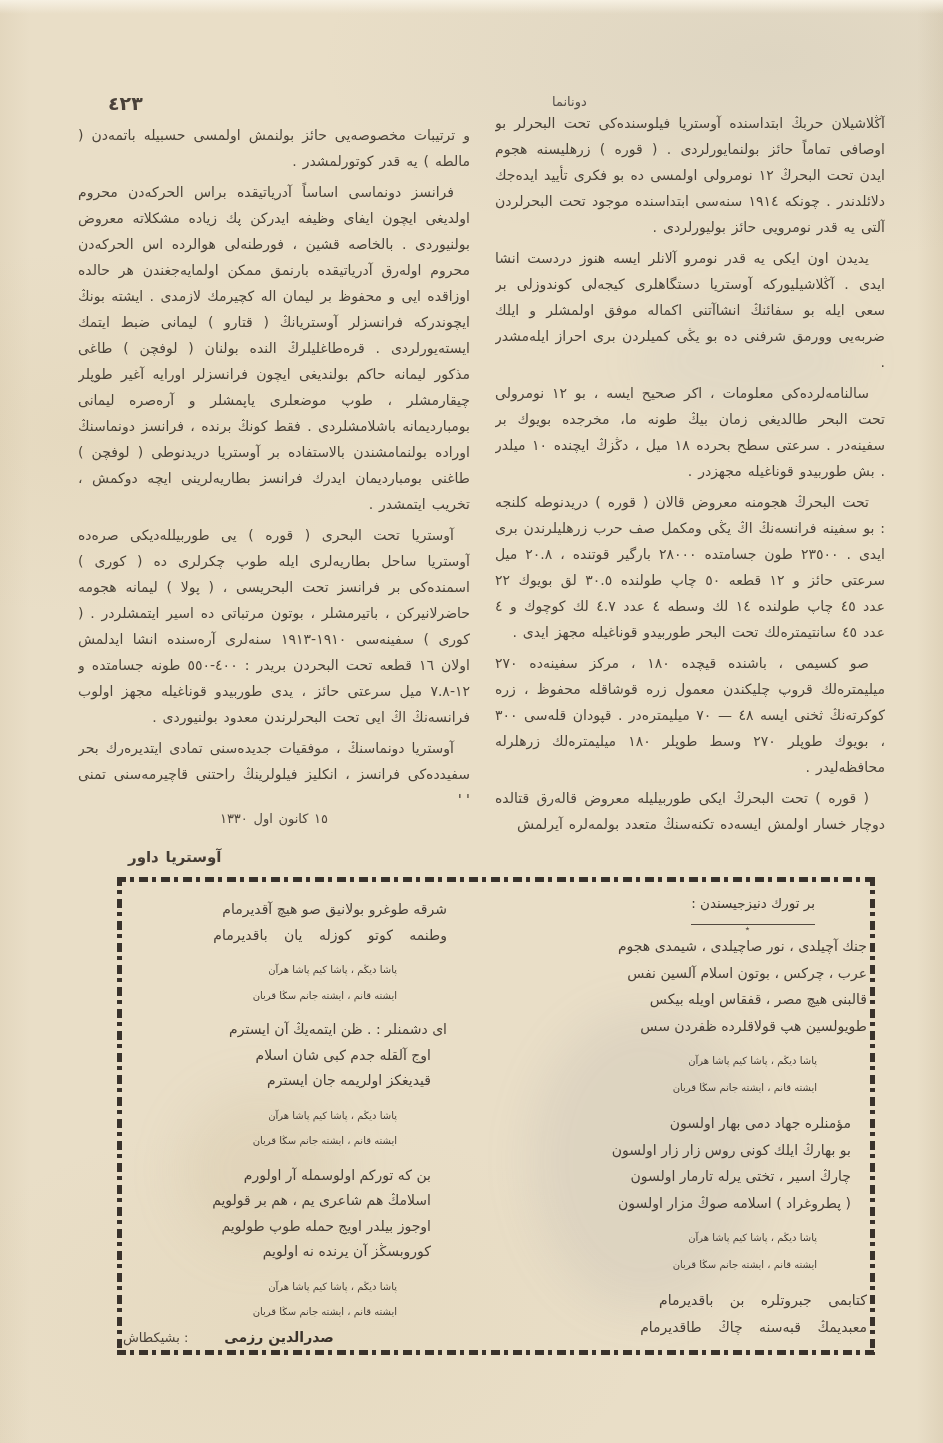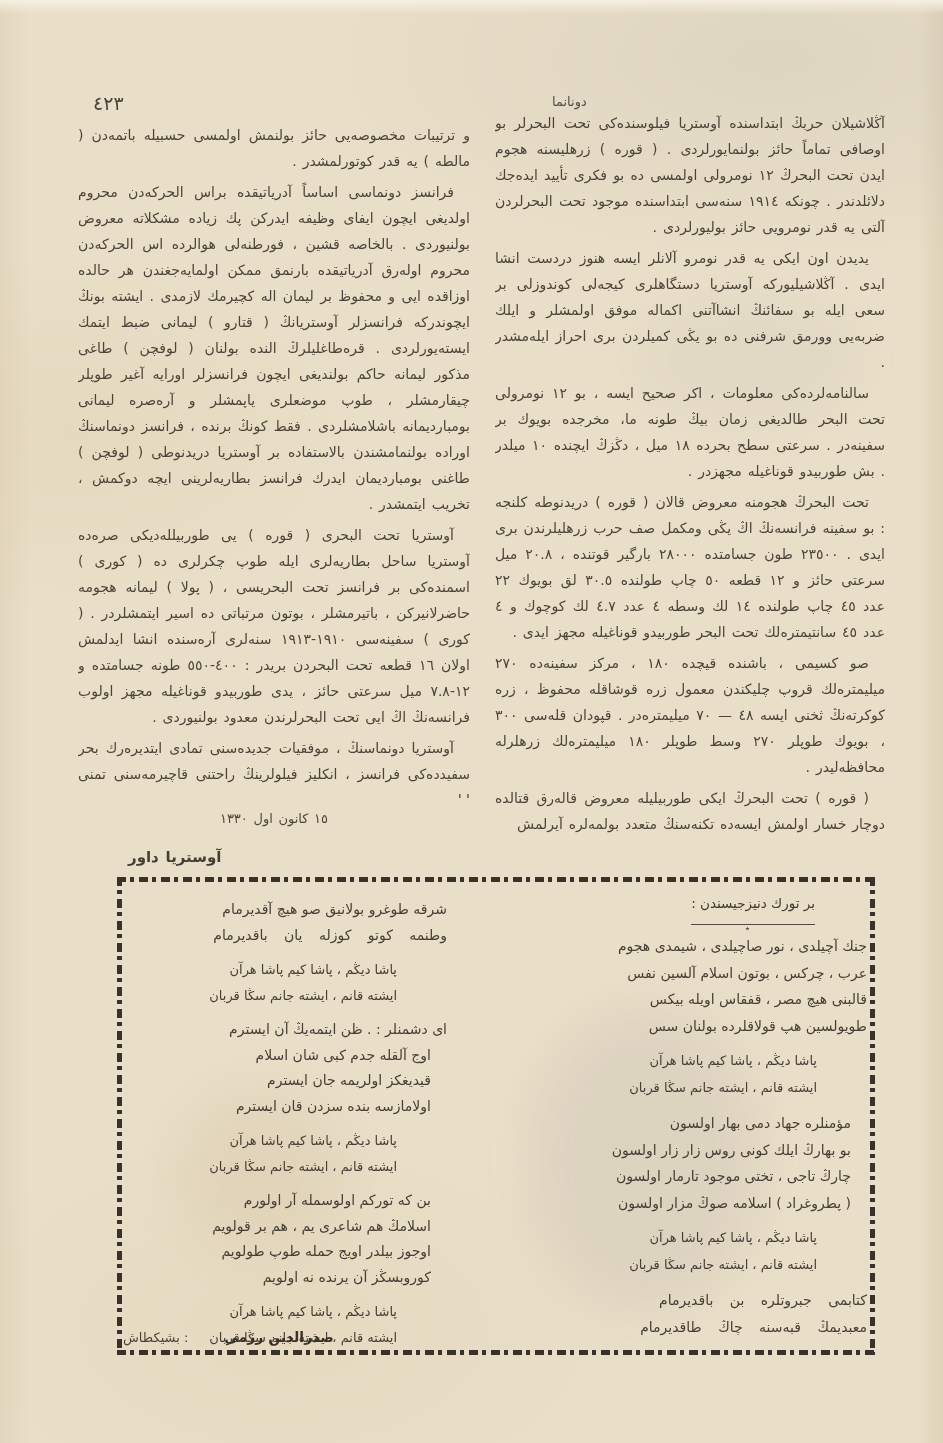--- a/index.html
+++ b/index.html
@@ -22,22 +22,22 @@
       linear-gradient(270deg, rgba(170,150,115,0.16), rgba(170,150,115,0) 26px),
       #e9dec7;
   }
   
   .stain{position:absolute;border-radius:50%;pointer-events:none;}
   .stain.s1{left:530px;top:1010px;width:230px;height:300px;background:rgba(140,142,148,0.12);filter:blur(22px);}
   .stain.s2{left:180px;top:1090px;width:160px;height:160px;background:rgba(185,165,120,0.14);filter:blur(24px);}
   .stain.s3{left:640px;top:300px;width:220px;height:120px;background:rgba(150,160,175,0.08);filter:blur(20px);}
 
   .page-number{
-    position:absolute;left:93px;top:92px;
-    font-size:19px;font-weight:normal;color:#4a423a;letter-spacing:2px;
+    position:absolute;left:108px;top:92px;
+    font-size:19px;font-weight:bold;color:#4a423a;letter-spacing:2px;
     direction:ltr;
   }
   .running-header{
     position:absolute;left:552px;top:94px;
     font-size:13px;color:#56504a;
   }
 
   
   .col{
     position:absolute;
@@ -91,21 +91,21 @@
   .poem-col{
     position:absolute;
     font-size:14px;color:rgba(58,50,42,0.93);
     letter-spacing:0.2px;
   }
   .poem-col-right{right:8px;top:56px;width:318px;}
   .poem-col-left{left:12px;top:20px;width:318px;}
   .poem-line{line-height:26.5px;white-space:nowrap;overflow:hidden;}
   .poem-col-left .poem-line{line-height:25.5px;}
   .poem-line.indent{margin-right:16px;}
-  .poem-line.refrain{margin-right:50px;font-size:13px;}
+  .poem-line.refrain{margin-right:50px;font-size:10px;}
   .poem-line.gap{margin-top:9px;}
   .poem-line.spread{word-spacing:12px;}
 
   .poem-footer{
     position:absolute;left:6px;bottom:10px;
     display:flex;flex-direction:row;direction:ltr;
     gap:24px;align-items:baseline;
   }
   .poem-location{font-size:13px;color:rgba(58,50,42,0.9);}
   .poem-author{font-size:14px;font-weight:bold;color:rgba(50,42,35,0.95);margin-left:12px;}
@@ -148,42 +148,41 @@
     <div class="bedge left"></div>
     <div class="bedge right"></div>
 
     <div class="poem-title">بر تورك دنيزجيسندن :</div>
     <div class="poem-ornament">٭</div>
 
     <div class="poem-col poem-col-right">
         <div class="poem-line verse">جنك آچيلدى ، نور صاچيلدى ، شيمدى هجوم</div>
         <div class="poem-line verse">عرب ، چركس ، بوتون اسلام آلسين نفس</div>
         <div class="poem-line verse">قالبنى هيچ مصر ، قفقاس اويله بيكس</div>
-        <div class="poem-line verse">طويولسين هپ قولاقلرده بولنان سس</div>
+        <div class="poem-line verse">طويولسين هپ قولاقلرده ظفردن سس</div>
         <div class="poem-line refrain gap">پاشا ديڭم ، پاشا كيم پاشا هرآن</div>
         <div class="poem-line refrain">ايشته قانم ، ايشته جانم سڭا قربان</div>
         <div class="poem-line verse indent gap">مؤمنلره جهاد دمى بهار اولسون</div>
         <div class="poem-line verse indent">بو بهارڭ ايلك كونى روس زار زار اولسون</div>
-        <div class="poem-line verse indent">چارڭ تاجى ، تختى موجود تارمار اولسون</div>
+        <div class="poem-line verse indent">چارڭ اسير ، تختى يرله تارمار اولسون</div>
         <div class="poem-line verse indent">( پطروغراد ) اسلامه صوڭ مزار اولسون</div>
         <div class="poem-line refrain gap">پاشا ديڭم ، پاشا كيم پاشا هرآن</div>
         <div class="poem-line refrain">ايشته قانم ، ايشته جانم سڭا قربان</div>
         <div class="poem-line verse spread gap">كتابمى جبروتلره بن باقديرمام</div>
         <div class="poem-line verse spread">معبديمڭ قبه‌سنه چاڭ طاقديرمام</div>
       </div>
 
     <div class="poem-col poem-col-left">
         <div class="poem-line verse">شرقه طوغرو بولانيق صو هيچ آقديرمام</div>
         <div class="poem-line verse spread">وطنمه كوتو كوزله يان باقديرمام</div>
         <div class="poem-line refrain gap">پاشا ديڭم ، پاشا كيم پاشا هرآن</div>
         <div class="poem-line refrain">ايشته قانم ، ايشته جانم سڭا قربان</div>
         <div class="poem-line verse gap">اى دشمنلر : . ظن ايتمه‌يڭ آن ايسترم</div>
         <div class="poem-line verse indent">اوج آلقله جدم كبى شان اسلام</div>
         <div class="poem-line verse indent">قيديغكز اولريمه جان ايسترم</div>
-        <div class="poem-line verse indent">اولامازسه بنده سزدن قان ايسترم</div>
         <div class="poem-line refrain gap">پاشا ديڭم ، پاشا كيم پاشا هرآن</div>
         <div class="poem-line refrain">ايشته قانم ، ايشته جانم سڭا قربان</div>
         <div class="poem-line verse indent gap">بن كه توركم اولوسمله آر اولورم</div>
         <div class="poem-line verse indent">اسلامڭ هم شاعرى يم ، هم بر قولويم</div>
         <div class="poem-line verse indent">اوجوز بيلدر اويج حمله طوپ طولويم</div>
         <div class="poem-line verse indent">كوروبسڭز آن يرنده نه اولويم</div>
         <div class="poem-line refrain gap">پاشا ديڭم ، پاشا كيم پاشا هرآن</div>
         <div class="poem-line refrain">ايشته قانم ، ايشته جانم سڭا قربان</div>
       </div>
 

